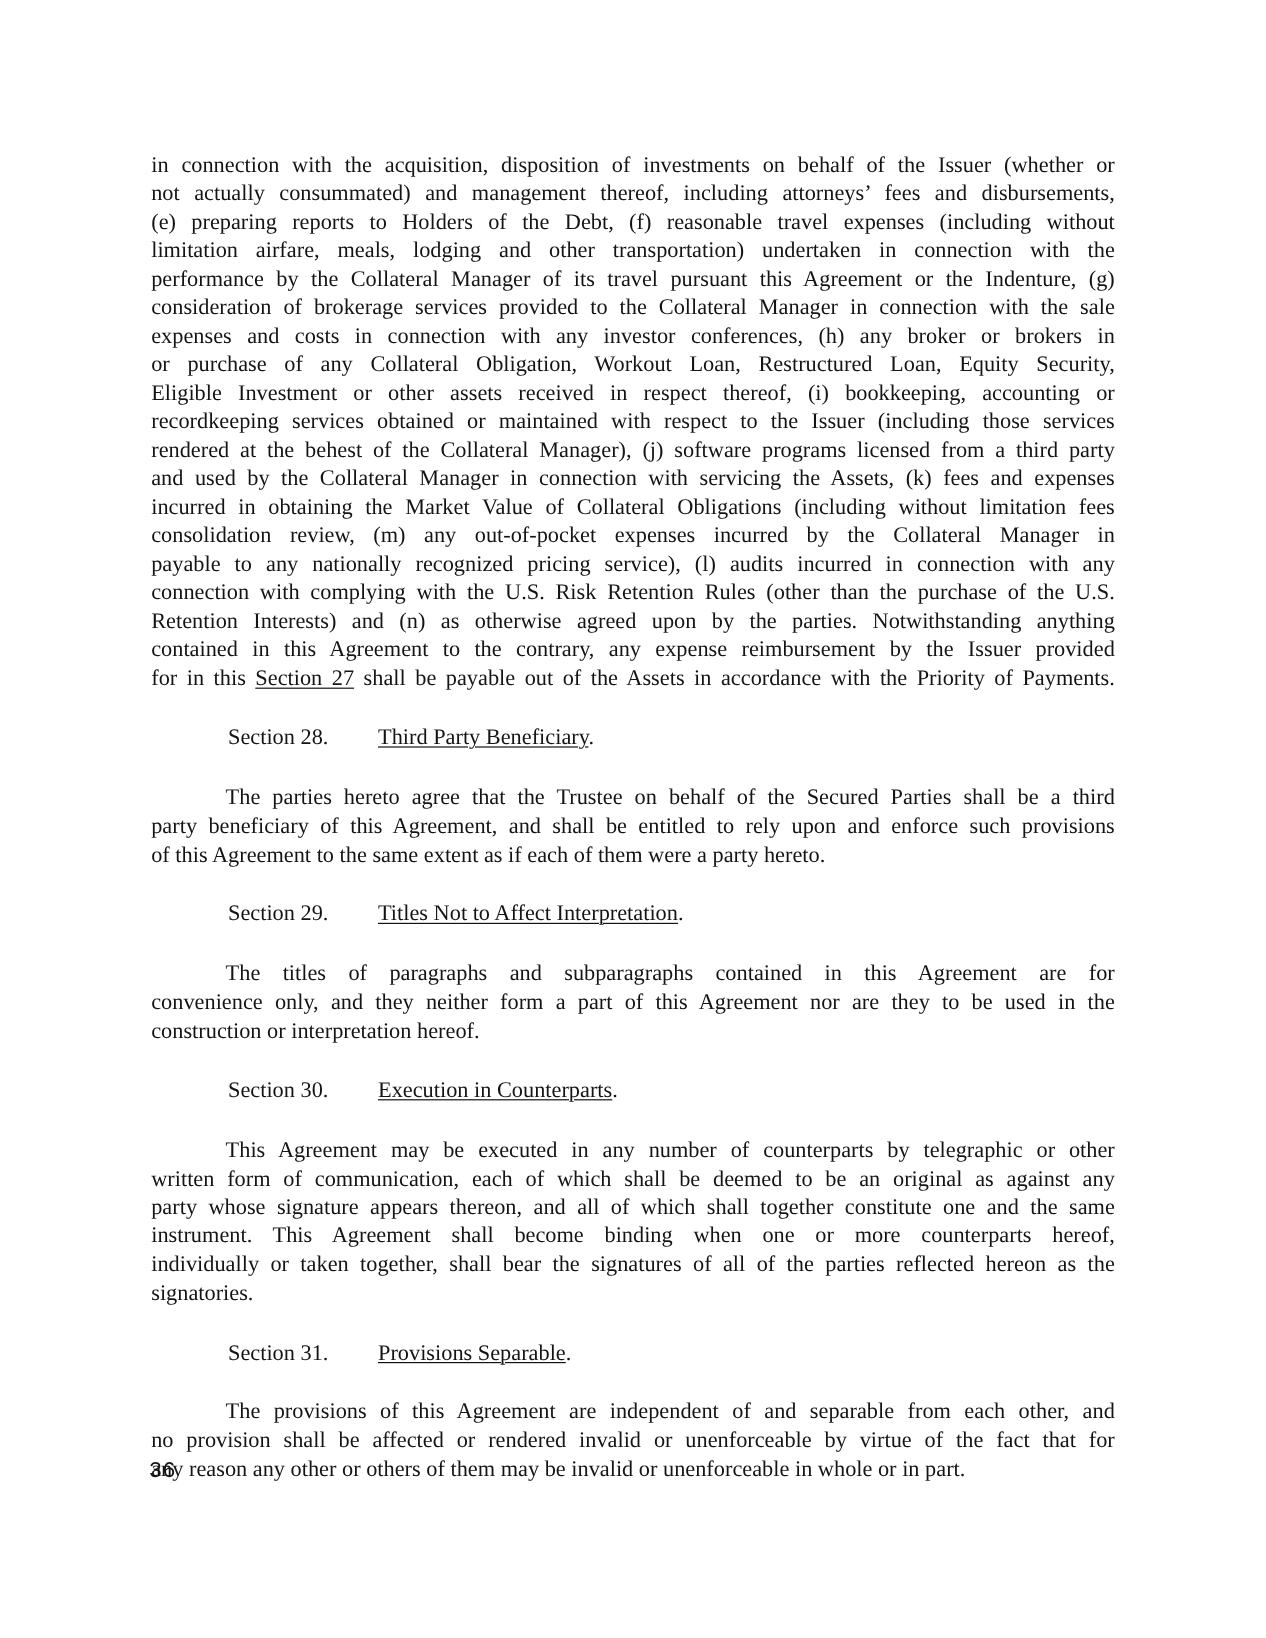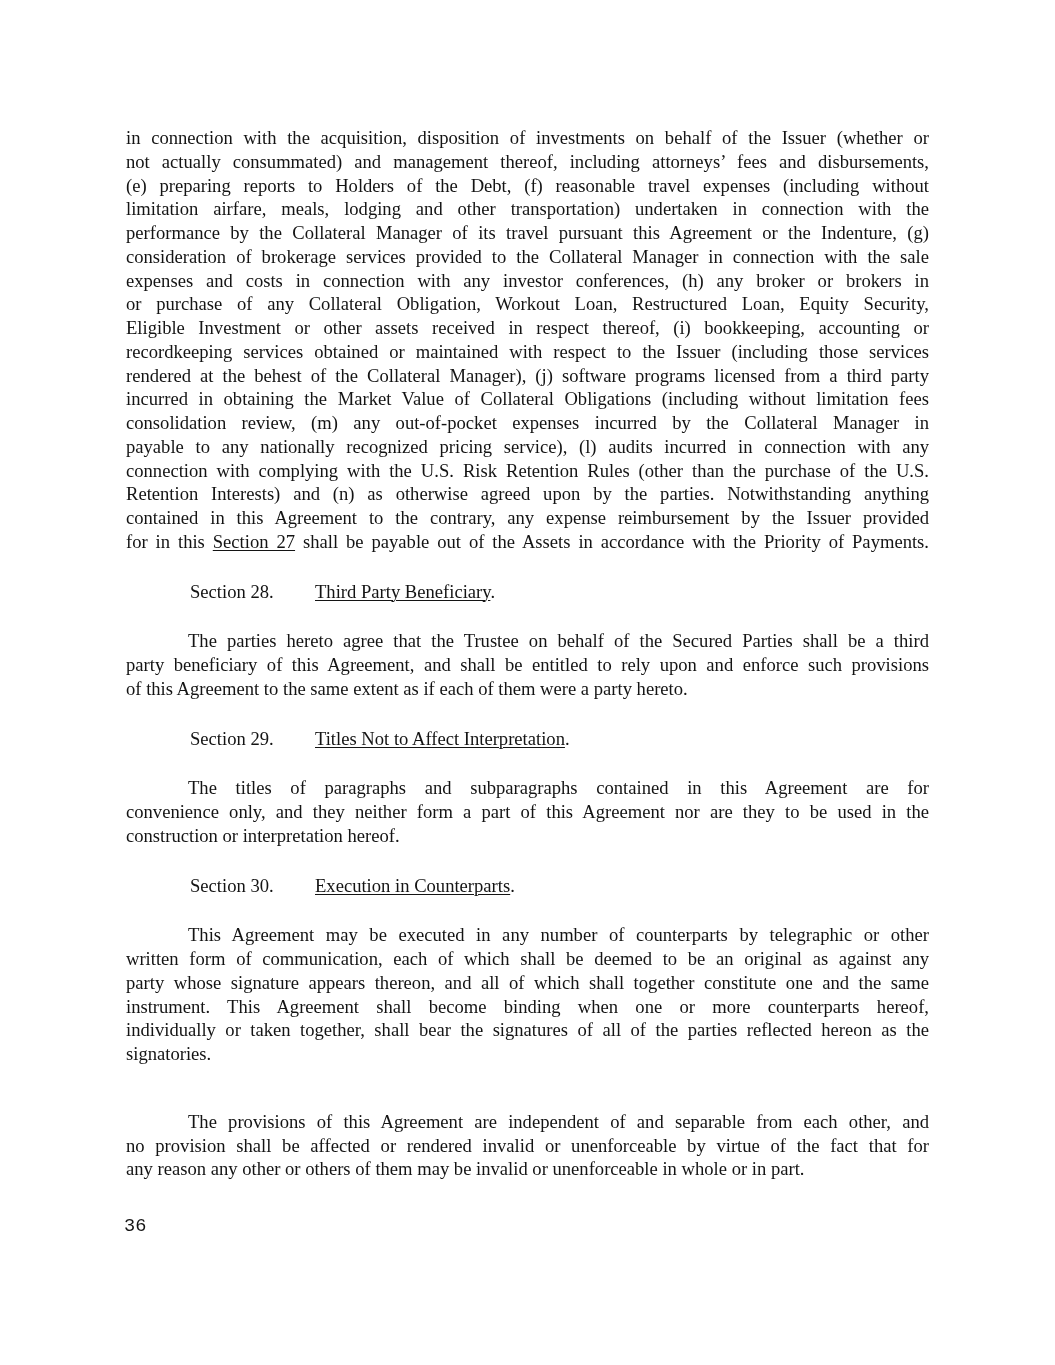--- a/index.html
+++ b/index.html
@@ -78,20 +78,21 @@
     <span class="line">not actually consummated) and management thereof, including attorneys’ fees and disbursements,</span>
     <span class="line">(e) preparing reports to Holders of the Debt, (f) reasonable travel expenses (including without</span>
     <span class="line">limitation airfare, meals, lodging and other transportation) undertaken in connection with the</span>
     <span class="line">performance by the Collateral Manager of its travel pursuant this Agreement or the Indenture, (g)</span>
     <span class="line">consideration of brokerage services provided to the Collateral Manager in connection with the sale</span>
     <span class="line">expenses and costs in connection with any investor conferences, (h) any broker or brokers in</span>
     <span class="line">or purchase of any Collateral Obligation, Workout Loan, Restructured Loan, Equity Security,</span>
     <span class="line">Eligible Investment or other assets received in respect thereof, (i) bookkeeping, accounting or</span>
     <span class="line">recordkeeping services obtained or maintained with respect to the Issuer (including those services</span>
     <span class="line">rendered at the behest of the Collateral Manager), (j) software programs licensed from a third party</span>
+    <span class="line">and used by the Collateral Manager in connection with servicing the Assets, (k) fees and expenses</span>
     <span class="line">incurred in obtaining the Market Value of Collateral Obligations (including without limitation fees</span>
     <span class="line">consolidation review, (m) any out-of-pocket expenses incurred by the Collateral Manager in</span>
     <span class="line">payable to any nationally recognized pricing service), (l) audits incurred in connection with any</span>
     <span class="line">connection with complying with the U.S. Risk Retention Rules (other than the purchase of the U.S.</span>
     <span class="line">Retention Interests) and (n) as otherwise agreed upon by the parties.  Notwithstanding anything</span>
     <span class="line">contained in this Agreement to the contrary, any expense reimbursement by the Issuer provided</span>
     <span class="line" style="white-space: pre;"><span>for in this </span><span class="u">Section 27</span><span> shall be payable out of the Assets in accordance with the Priority of Payments.</span></span>
   </div>
 
   <div class="gap"></div>
@@ -128,20 +129,23 @@
     <span class="line indent">This Agreement may be executed in any number of counterparts by telegraphic or other</span>
     <span class="line">written form of communication, each of which shall be deemed to be an original as against any</span>
     <span class="line">party whose signature appears thereon, and all of which shall together constitute one and the same</span>
     <span class="line">instrument.  This Agreement shall become binding when one or more counterparts hereof,</span>
     <span class="line">individually or taken together, shall bear the signatures of all of the parties reflected hereon as the</span>
     <span class="line last">signatories.</span>
   </div>
 
   <div class="gap"></div>
 
+  <div class="heading">
+    <span class="sec-num">Section 31.</span><span class="u">Provisions Separable</span><span>.</span>
+  </div>
   <div class="gap"></div>
   <div class="para">
     <span class="line indent">The provisions of this Agreement are independent of and separable from each other, and</span>
     <span class="line">no provision shall be affected or rendered invalid or unenforceable by virtue of the fact that for</span>
     <span class="line last">any reason any other or others of them may be invalid or unenforceable in whole or in part.</span>
   </div>
 </div>
 
 <div class="page-number">36</div>
 

